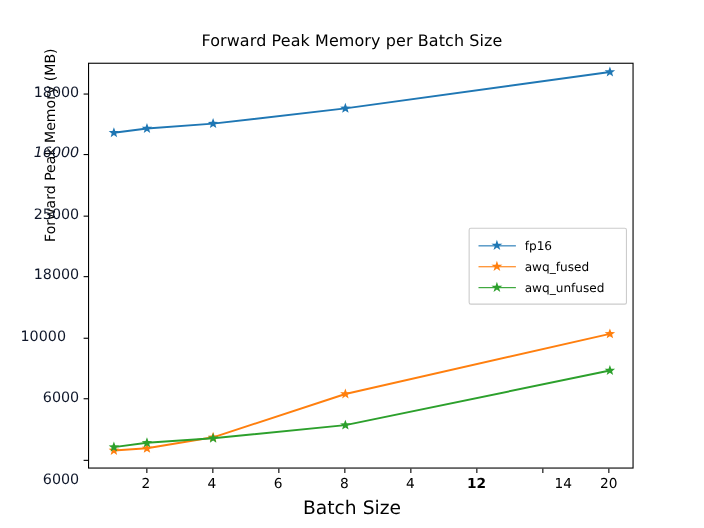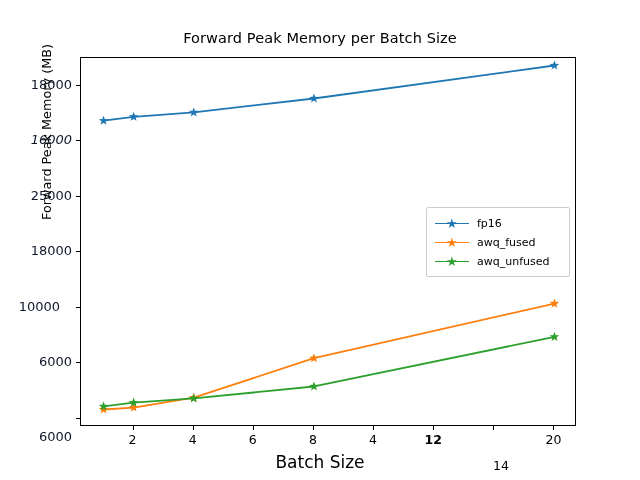--- a/index.html
+++ b/index.html
@@ -175,21 +175,21 @@
       <div class="tick-label-x" style="left: 172.727px; top: 434px;">4</div>
       <div class="tick-mark-x" style="left: 192.727px; top: 426px;"></div>
       <div class="tick-label-x" style="left: 232.848px; top: 434px;">6</div>
       <div class="tick-mark-x" style="left: 252.848px; top: 426px;"></div>
       <div class="tick-label-x" style="left: 292.97px; top: 434px;">8</div>
       <div class="tick-mark-x" style="left: 312.97px; top: 426px;"></div>
       <div class="tick-label-x" style="left: 353.091px; top: 434px;">4</div>
       <div class="tick-mark-x" style="left: 373.091px; top: 426px;"></div>
       <div class="tick-label-x" style="left: 413.212px; top: 434px; font-weight: bold;">12</div>
       <div class="tick-mark-x" style="left: 433.212px; top: 426px;"></div>
-      <div class="tick-label-x" style="left: 481px; top: 434px; margin-top: 26px;">14</div>
+      <div class="tick-label-x" style="left: 492px; top: 434px;">14</div>
       <div class="tick-mark-x" style="left: 493.333px; top: 426px;"></div>
       <div class="tick-label-x" style="left: 533.455px; top: 434px;">20</div>
       <div class="tick-mark-x" style="left: 553.455px; top: 426px;"></div>
     </div>
 
   <div id="plot-area">
     <svg id="plot-svg" viewBox="0 0 496 369" preserveAspectRatio="none">
         <g>
           <polyline points="22.55,62.70 52.61,58.82 112.73,54.38 232.97,40.51 473.45,7.49" fill="none" stroke="#1f77b4" stroke-width="1.8" stroke-linejoin="round"></polyline>
           <path d="M22.55,57.70L23.78,61.00L27.30,61.16L24.54,63.35L25.48,66.75L22.55,64.80L19.61,66.75L20.55,63.35L17.79,61.16L21.31,61.00Z" fill="#1f77b4"></path>

